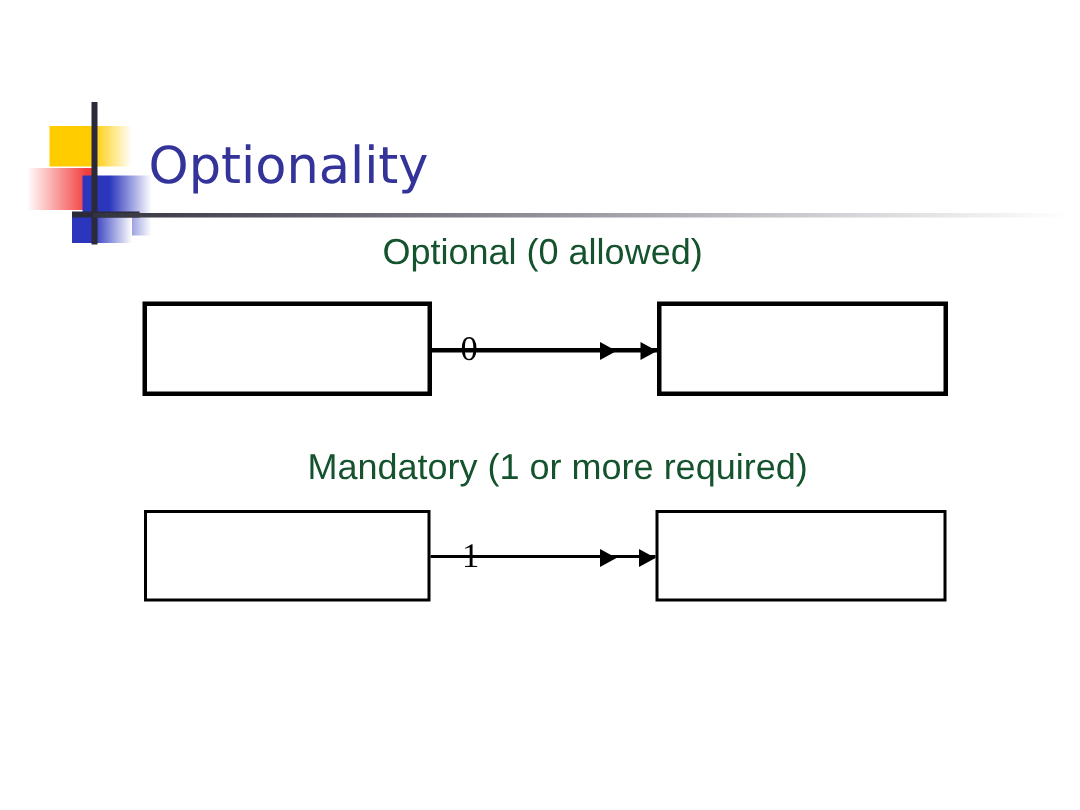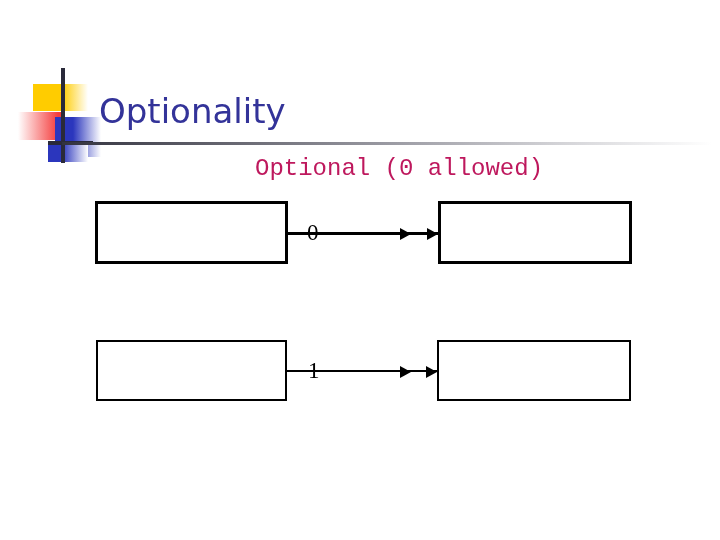--- a/index.html
+++ b/index.html
@@ -89,26 +89,26 @@
     left: 62px;
     top: 142px;
     width: 650px;
     height: 3px;
     background: linear-gradient(to right, #33333f 0%, #6b6b75 28%, #9e9ea6 52%, #d2d2d6 76%, #ffffff 100%);
   }
 
   
   .row-label {
     position: absolute;
-    font-family: Liberation Mono, monospace;
+    font-family: Liberation Sans, sans-serif;
     font-size: 24px;
     line-height: 28px;
-    color: #be185d;
+    color: #14532d;
     white-space: nowrap;
-    text-align: center;
+    text-align: left;
   }
   .ent-box {
     position: absolute;
     background: #ffffff;
     box-sizing: border-box;
     border: 3px solid #000000;
   }
   .ent-box.thin {
     border-width: 2px;
   }
@@ -159,20 +159,21 @@
 
   <div class="rel-line" style="left:288px; top:232px; width:152px;"></div>
 
   <div class="arrow-head" style="left:400px; top:228px;"></div>
   <div class="arrow-head" style="left:427px; top:228px;"></div>
 
   <div class="card-label" style="left:307px; top:221px;">0</div>
 
   <div class="ent-box" style="left:438px; top:201px; width:194px; height:63px;"></div>
 
+  <div class="row-label" style="left:205px; top:298px; width:370px;">Mandatory (1 or more required)</div>
 
   <div class="ent-box thin" style="left:96px; top:340px; width:191px; height:61px;"></div>
 
   <div class="rel-line thin" style="left:287px; top:370px; width:151px;"></div>
 
   <div class="arrow-head" style="left:400px; top:366px;"></div>
   <div class="arrow-head" style="left:426px; top:366px;"></div>
 
   <div class="card-label" style="left:308px; top:359px;">1</div>
 

